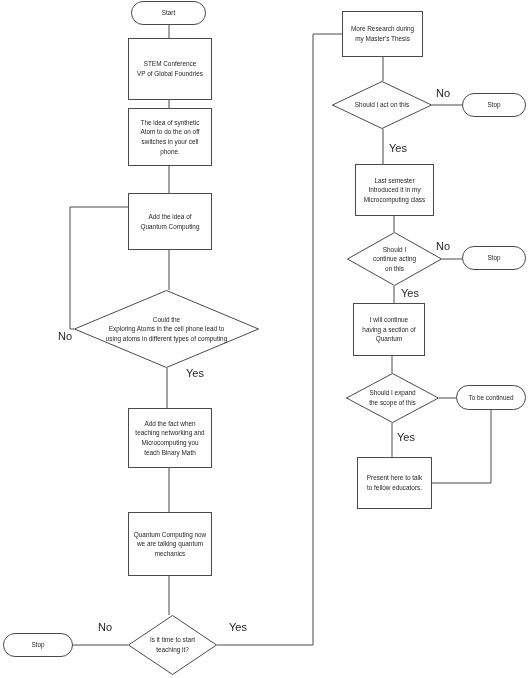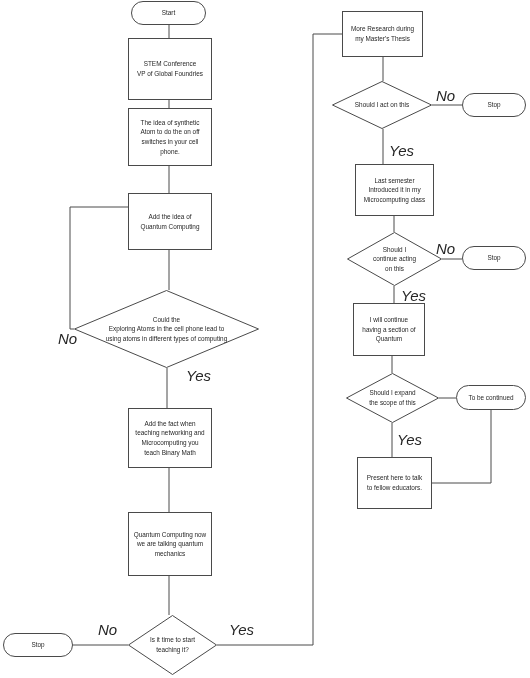--- a/index.html
+++ b/index.html
@@ -60,25 +60,24 @@
     width: 100%;
     height: 100%;
   }
   .decision .txt {
     position: relative;
     z-index: 2;
   }
   .edge-label {
     position: absolute;
     color: #262626;
-    font-size: 15px;
+    font-size: 11px;
     line-height: 1;
     background: transparent;
     white-space: nowrap;
-    font-style: italic;
   }
 </style>
 </head>
 <body>
 
 <div id="canvas">
 
   <svg id="edges" viewBox="0 0 530 678" xmlns="http://www.w3.org/2000/svg">
       <polyline points="169,25 169,38" fill="none" stroke="#4a4a4a" stroke-width="1"></polyline>
       <polyline points="169,100 169,108" fill="none" stroke="#4a4a4a" stroke-width="1"></polyline>

